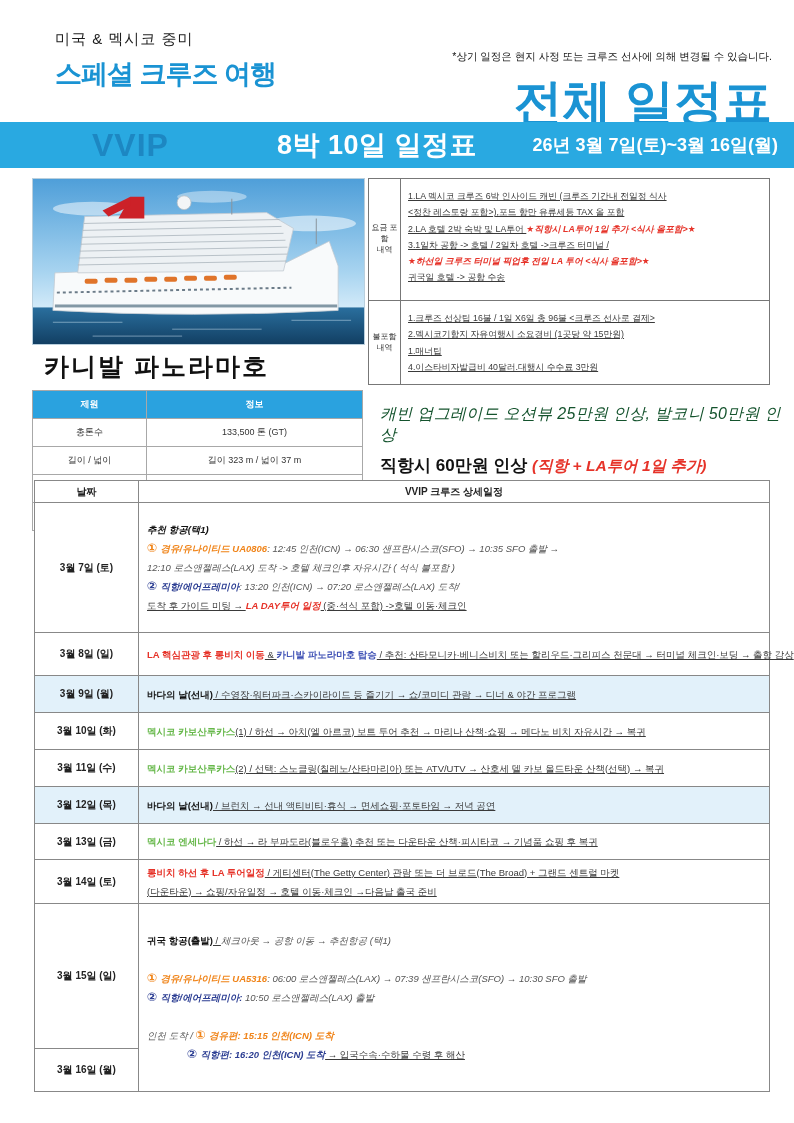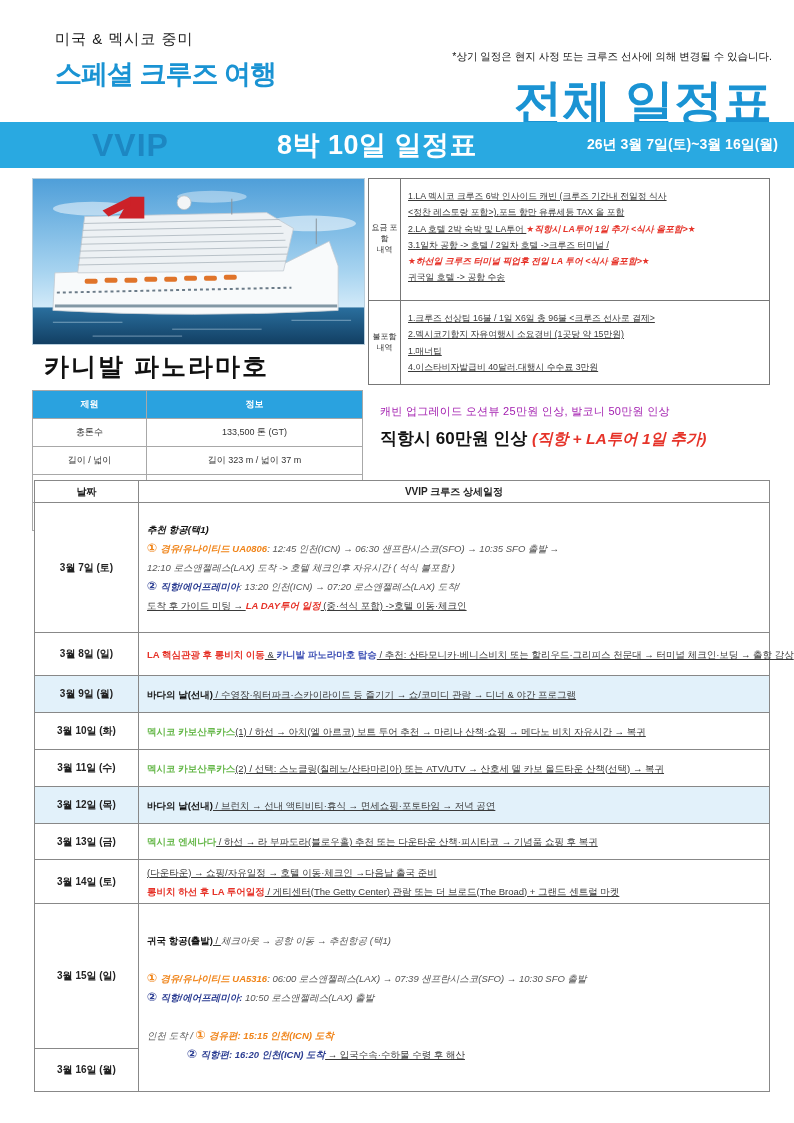--- a/index.html
+++ b/index.html
@@ -18,21 +18,21 @@
   .hdr-title{font-size:27px;font-weight:bold;color:var(--brand_blue);margin-top:7px;letter-spacing:-1px;}
   .hdr-right{position:absolute;top:32px;right:22px;text-align:right;margin-top:18px;}
   .hdr-disclaimer{font-size:10.5px;color:#161616;}
   .hdr-main{font-size:49px;font-weight:bold;color:var(--brand_blue);margin-top:6px;letter-spacing:0;}
 
   
   .band{position:absolute;top:122px;left:0;width:794px;height:46px;background:var(--band_blue);
         display:flex;align-items:center;}
   .band-vvip{margin-left:92px;font-size:32px;font-weight:bold;color:var(--vvip_blue);letter-spacing:1px;}
   .band-title{margin-left:108px;font-size:27px;font-weight:bold;color:#fff;letter-spacing:0.5px;}
-  .band-date{margin-left:auto;margin-right:16px;font-size:14px;font-weight:bold;color:#fff;}
+  .band-date{margin-left:auto;margin-right:16px;font-size:18px;font-weight:bold;color:#fff;}
 
   
   .photo{position:absolute;left:32px;top:178px;width:333px;height:167px;border:1px solid #b9cfdd;}
   .photo svg{display:block;width:100%;height:100%;}
 
   
   .ship-name{position:absolute;left:44px;top:350px;font-size:25px;font-weight:bold;color:#111;letter-spacing:2px;}
   .spec{position:absolute;left:32px;top:390px;width:331px;border-collapse:collapse;font-size:9px;}
   .spec th,.spec td{border:1px solid #a8a8a8;text-align:center;padding:7px;}
   .spec th{background:var(--table_head_blue);color:#fff;font-weight:bold;height:18px;}
@@ -44,21 +44,21 @@
   .info-row{display:flex;border-bottom:1px solid #777;}
   .info-row:last-child{border-bottom:none;}
   .info-label{width:32px;min-width:32px;display:flex;flex-direction:column;align-items:center;
               justify-content:center;font-size:8px;color:#333;border-right:1px solid #777;
               line-height:1.35;text-align:center;}
   .info-body{flex:1;padding:9px 7px;font-size:8.8px;line-height:1.85;color:#333;}
   .info-line{white-space:nowrap;}
 
   
   .cabin{position:absolute;left:380px;top:404px;}
-  .cabin-l1{font-size:11px;color:#a21caf;letter-spacing:0.3px;}
+  .cabin-l1{font-size:16px;color:#14532d;letter-spacing:0.3px;font-style:italic;}
   .cabin-l2{font-size:17px;font-weight:bold;color:#111;margin-top:8px;}
   .cabin-l2 .red{color:var(--red);font-style:italic;font-size:15.5px;}
 
   
   .sched{position:absolute;left:34px;top:480px;width:736px;border:1px solid #888;background:#fff;}
   .sched-head{display:flex;height:22px;border-bottom:1px solid #888;font-weight:bold;font-size:10px;color:#222;}
   .sh-date{width:104px;min-width:104px;border-right:1px solid #888;display:flex;align-items:center;justify-content:center;}
   .sh-body{flex:1;display:flex;align-items:center;justify-content:center;}
   .srow{display:flex;border-bottom:1px solid #888;}
   .srow:last-child{border-bottom:none;}
@@ -272,22 +272,22 @@
       </div>
       <div class="srow" style="height: 36px;">
         <div class="sdate">3월 13일 (금)</div>
         <div class="sbody">
           <div class="sline"><span class="seg seg-gb">멕시코 엔세나다</span><span class="seg seg-p"> / 하선 → 라 부파도라(블로우홀) 추천 또는 다운타운 산책·피시타코 → 기념품 쇼핑 후 복귀</span></div>
         </div>
       </div>
       <div class="srow" style="height: 44px;">
         <div class="sdate">3월 14일 (토)</div>
         <div class="sbody">
+          <div class="sline"><span class="seg seg-rb">롱비치 하선 후 LA 투어일정</span><span class="seg seg-p"> / 게티센터(The Getty Center) 관람 또는 더 브로드(The Broad) + 그랜드 센트럴 마켓</span></div>
           <div class="sline"><span class="seg seg-p">(다운타운) → 쇼핑/자유일정 → 호텔 이동·체크인 →다음날 출국 준비</span></div>
-          <div class="sline"><span class="seg seg-rb">롱비치 하선 후 LA 투어일정</span><span class="seg seg-p"> / 게티센터(The Getty Center) 관람 또는 더 브로드(The Broad) + 그랜드 센트럴 마켓</span></div>
         </div>
       </div>
       <div class="srow" style="height: 187px;">
         <div class="sdate-stack">
           <div class="sdate-sub first" style="height: 145px;">3월 15일 (일)</div>
           <div class="sdate-sub rest">3월 16일 (월)</div>
         </div>
         <div class="sbody">
           <div class="sline"><span class="seg seg-b">귀국 항공(출발)</span><span class="seg seg-p"> / </span><span class="seg seg-i">체크아웃 → 공항 이동 → 추천항공 (택1)</span></div>
           <div class="sline"></div>

